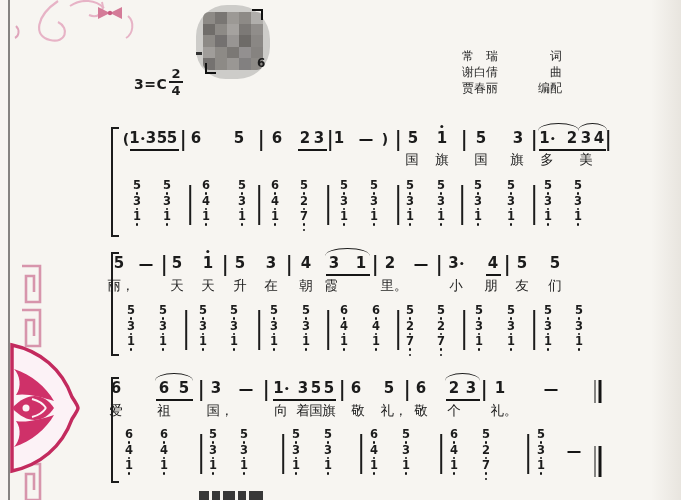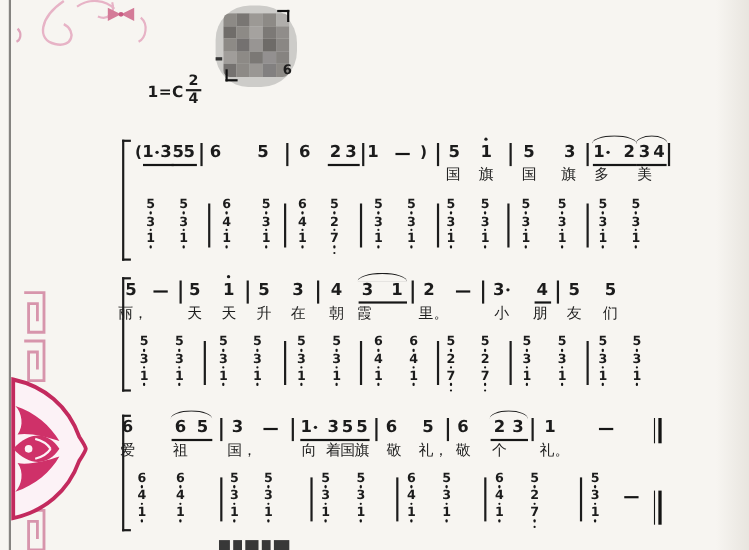--- a/index.html
+++ b/index.html
@@ -115,26 +115,31 @@
       <div class="qr-cell" style="background: rgb(141, 138, 134);"></div>
       <div class="qr-cell" style="background: rgb(154, 151, 148);"></div>
       <div class="qr-cell" style="background: rgb(130, 128, 128);"></div>
       <div class="qr-cell" style="background: rgb(141, 138, 134);"></div>
     </div>
   <div class="abs corner" id="qr-corner-tr"></div>
   <div class="abs corner" id="qr-corner-bl"></div>
   <div class="abs" id="qr-mark-6">6</div>
   <div class="abs" id="qr-tick"></div>
 
-  <div class="abs" id="keysig">1=C</div>
+  <div class="abs" id="keysig">3=C</div>
   <div class="abs" id="meter">
     <div>2</div>
     <div class="bar"></div>
     <div>4</div>
   </div>
+  <div class="abs" id="credits">
+      <div class="credit-row"><div>常　瑞</div><div>词</div></div>
+      <div class="credit-row"><div>谢白倩</div><div>曲</div></div>
+      <div class="credit-row"><div>贾春丽</div><div>编配</div></div>
+    </div>
 
   <div class="abs" id="score" style="left:0;top:0;width:681px;height:500px">
       <div class="bracket" style="left: 111px; top: 127px; height: 106px;"></div>
       <div class="tok paren" style="left: 126px; top: 131px;">(</div>
       <div class="tok note" style="left: 137px; top: 131px;">1<span class="adot"></span></div>
       <div class="tok note" style="left: 151px; top: 131px;">3</div>
       <div class="tok note" style="left: 162px; top: 131px;">5</div>
       <div class="tok note" style="left: 172px; top: 131px;">5</div>
       <div class="tok mbar" style="left: 183px; top: 130px;"></div>
       <div class="tok note" style="left: 196px; top: 131px;">6</div>

